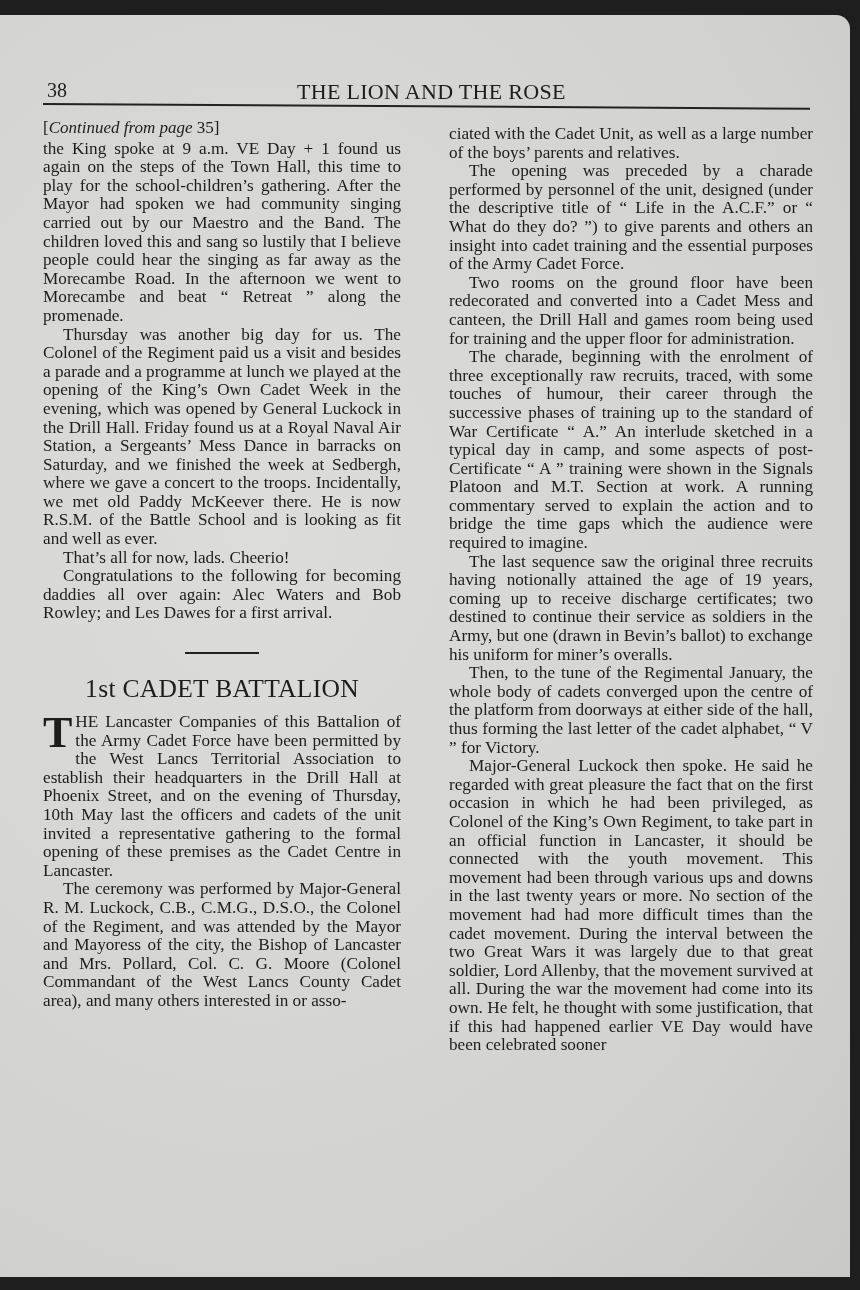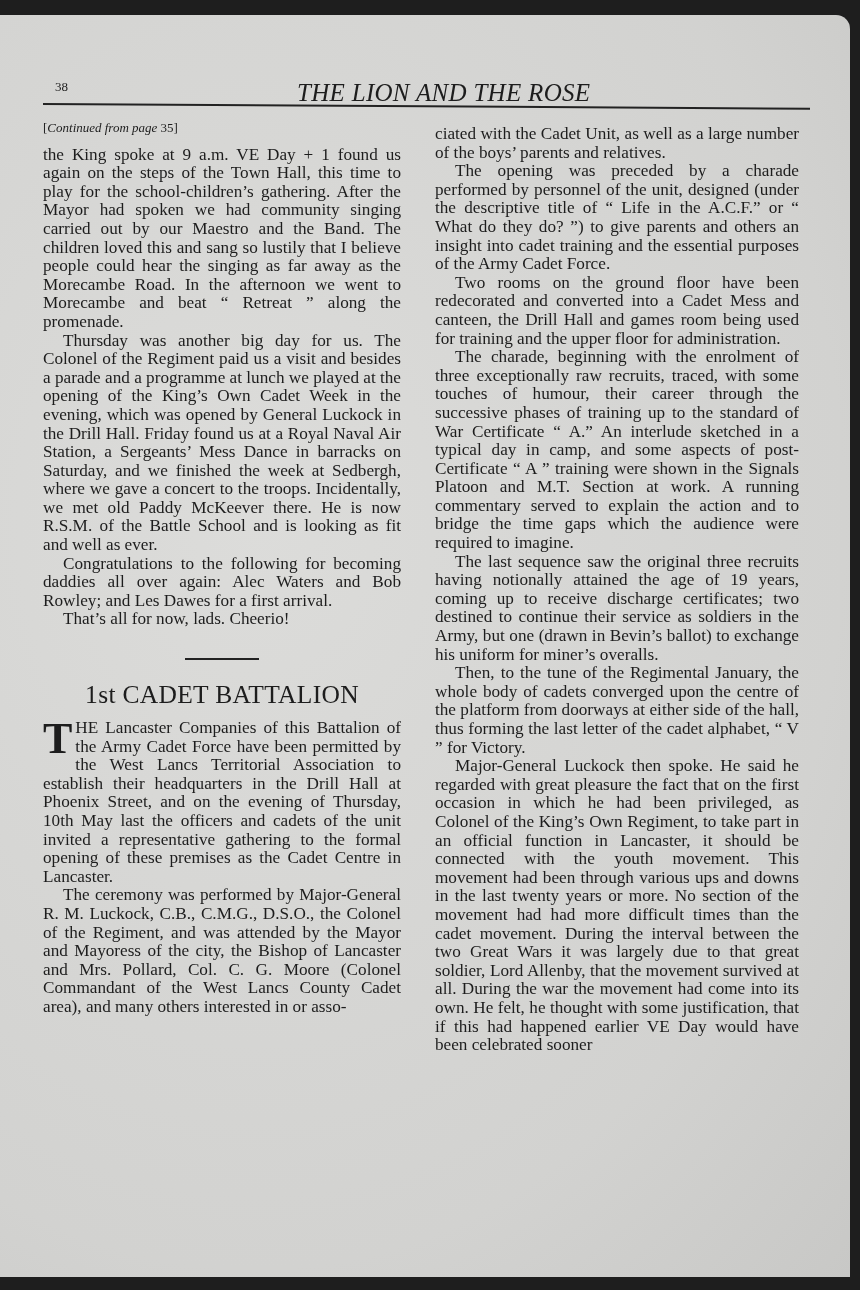--- a/index.html
+++ b/index.html
@@ -13,39 +13,39 @@
     .page {
       position: absolute; left: 0; top: 15px; width: 850px; height: 1262px;
       background: #d6d6d4;
       background-image: radial-gradient(ellipse at 30% 40%, #dcdcda 0%, #d2d2d0 70%, #c8c8c6 100%);
       border-top-right-radius: 14px;
     }
     .header {
       position: absolute; left: 43px; top: 62px; width: 765px; height: 26px;
     }
     .page-number {
-      position: absolute; left: 12px; top: 2px; font-size: 13px;
+      position: absolute; left: 4px; top: 2px; font-size: 20px;
     }
     .running-title {
-      position: absolute; left: 254px; top: 2px; font-size: 25px; letter-spacing: 0.3px; font-style: italic;
+      position: absolute; left: 254px; top: 2px; font-size: 22px; letter-spacing: 0.3px;
     }
     .header-rule {
       position: absolute; left: 43px; top: 88px; width: 767px; height: 0;
       border-top: 2px solid #222;
       transform: rotate(0.35deg); transform-origin: left;
     }
     .col {
       position: absolute; font-size: 17.2px; line-height: 18.6px;
       text-align: justify; hyphens: manual;
     }
     .col-left { left: 43px; top: 104px; width: 358px; }
-    .col-right { left: 435px; top: 110px; width: 364px; }
+    .col-right { left: 449px; top: 110px; width: 364px; }
     .col p { margin: 0; text-indent: 20px; }
     .col p.noindent { text-indent: 0; }
-    .continued { font-size: 13px; margin-bottom: 8px; }
+    .continued { font-size: 17px; margin-bottom: 2px; }
     .continued .ital { font-style: italic; }
     .divider {
       width: 74px; height: 0; border-top: 2px solid #222; margin: 29px auto 20px auto;
     }
     .section-title {
       text-align: center; font-size: 25.5px; line-height: 29px; margin: 0 0 10px 0;
       font-weight: normal; letter-spacing: 0.3px;
     }
     .dropcap-para { text-indent: 0 !important; }
     .dropcap {
@@ -61,22 +61,22 @@
   <div class="header">
     <span class="page-number">38</span>
     <span class="running-title">THE LION AND THE ROSE</span>
   </div>
   <div class="header-rule"></div>
 
   <div class="col col-left">
     <div class="continued"><span>[</span><span class="ital">Continued from page</span><span> 35]</span></div>
     <p class="noindent">the King spoke at 9 a.m. VE Day + 1 found us again on the steps of the Town Hall, this time to play for the school-children’s gathering. After the Mayor had spoken we had community singing carried out by our Maestro and the Band. The children loved this and sang so lustily that I believe people could hear the singing as far away as the Morecambe Road. In the afternoon we went to Morecambe and beat “ Retreat ” along the promenade.</p>
     <p>Thursday was another big day for us. The Colonel of the Regiment paid us a visit and besides a parade and a programme at lunch we played at the opening of the King’s Own Cadet Week in the evening, which was opened by General Luckock in the Drill Hall. Friday found us at a Royal Naval Air Station, a Sergeants’ Mess Dance in barracks on Saturday, and we finished the week at Sedbergh, where we gave a concert to the troops. Incidentally, we met old Paddy McKeever there. He is now R.S.M. of the Battle School and is looking as fit and well as ever.</p>
+    <p>That’s all for now, lads. Cheerio!</p>
     <p>Congratulations to the following for becoming daddies all over again: Alec Waters and Bob Rowley; and Les Dawes for a first arrival.</p>
-    <p>That’s all for now, lads. Cheerio!</p>
 
     <div class="divider"></div>
 
     <h2 class="section-title">
       <span>1st CADET BATTALION</span><br>
     </h2>
 
     <p class="dropcap-para"><span class="dropcap">T</span><span>HE Lancaster Companies of this Battalion of the Army Cadet Force have been permitted by the West Lancs Territorial Association to establish their headquarters in the Drill Hall at Phoenix Street, and on the evening of Thursday, 10th May last the officers and cadets of the unit invited a representative gathering to the formal opening of these premises as the Cadet Centre in Lancaster.</span></p>
     <p>The ceremony was performed by Major-General R. M. Luckock, C.B., C.M.G., D.S.O., the Colonel of the Regiment, and was attended by the Mayor and Mayoress of the city, the Bishop of Lancaster and Mrs. Pollard, Col. C. G. Moore (Colonel Commandant of the West Lancs County Cadet area), and many others interested in or asso-</p>
   </div>

